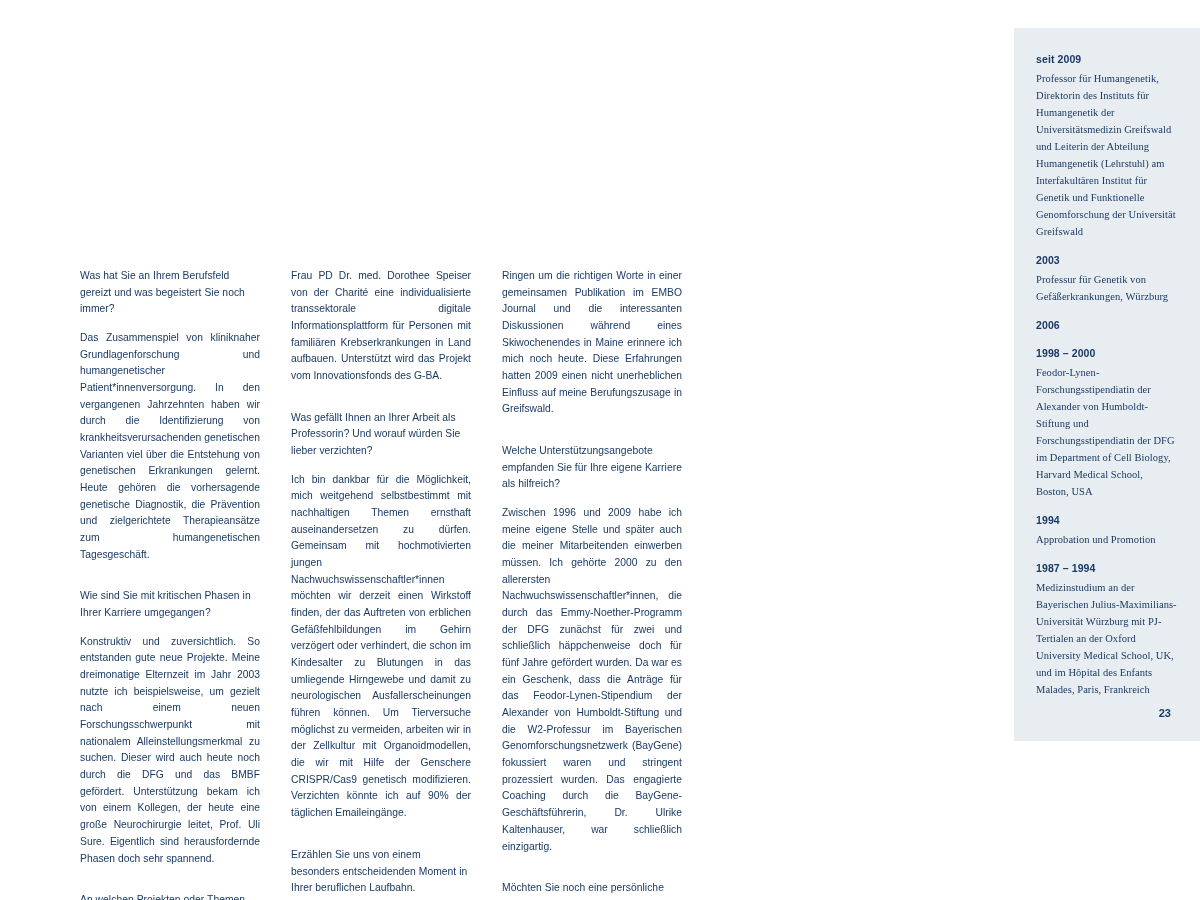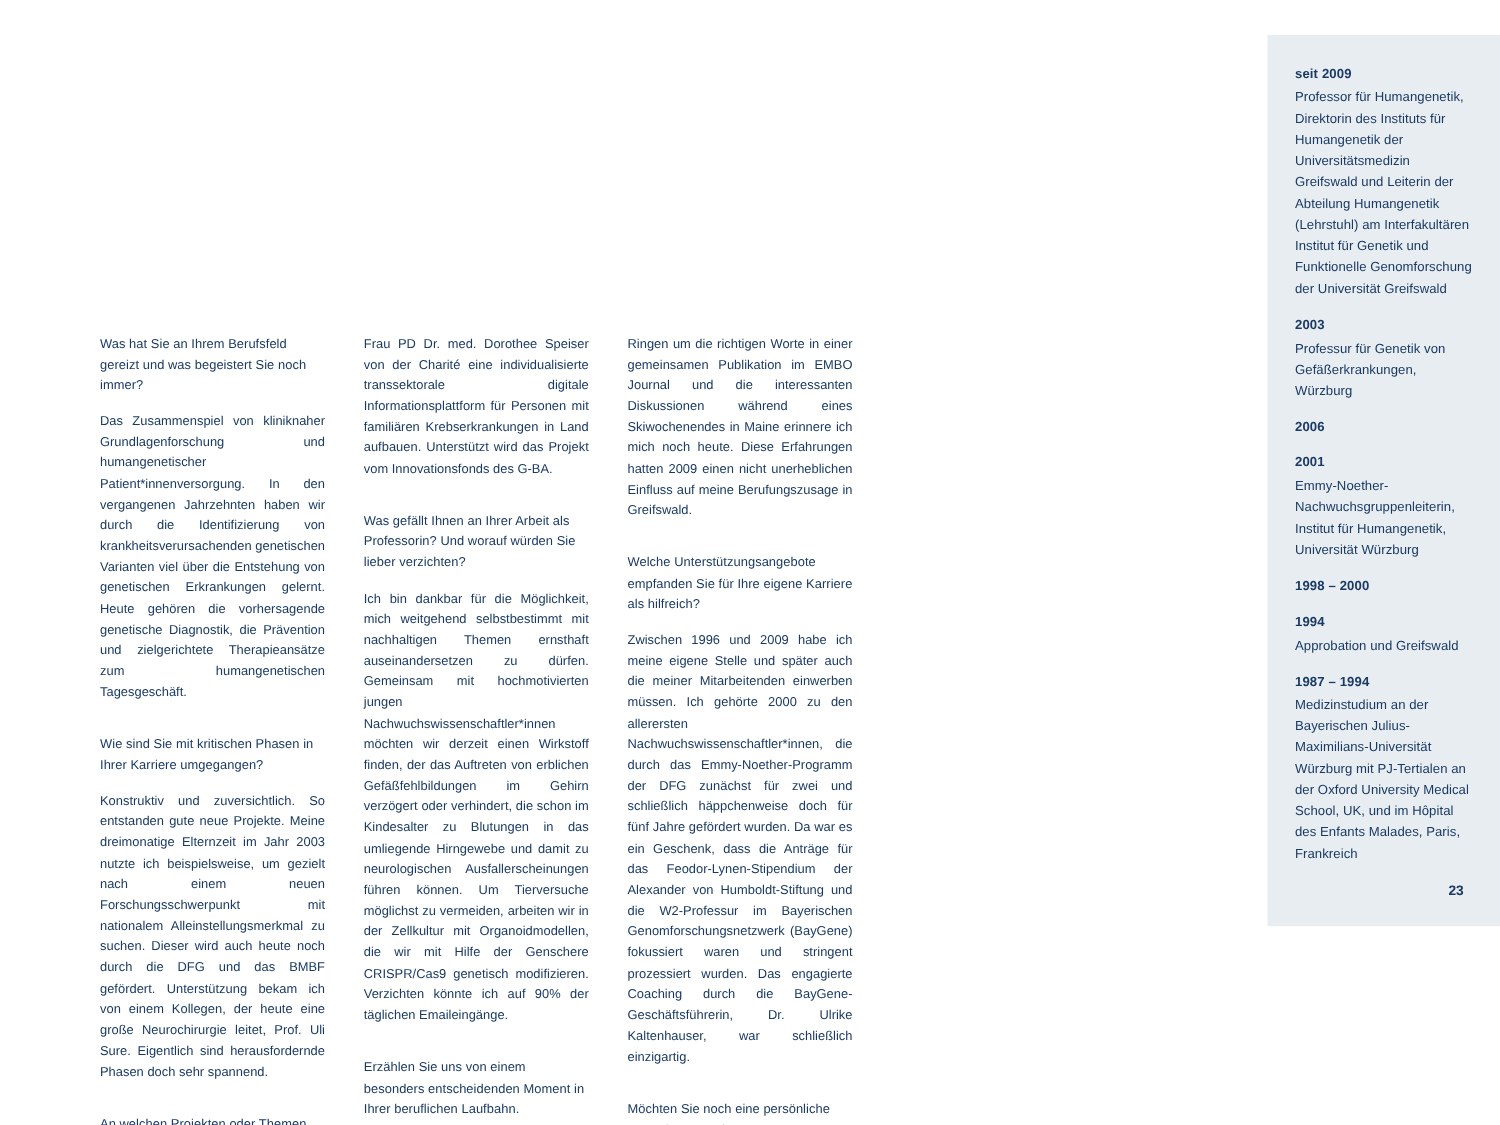--- a/index.html
+++ b/index.html
@@ -40,20 +40,21 @@
     line-height: 1.5;
     color: #1a3a63;
     margin-bottom: 2px;
     letter-spacing: 0.1px;
   }
   .cv-text {
     font-size: 10.5px;
     line-height: 1.62;
     color: #1a3a63;
     letter-spacing: 0.05px;
+    font-family: Liberation Serif, serif;
   }
   .page-number {
     position: absolute;
     right: 29px;
     bottom: 22px;
     font-size: 11px;
     font-weight: bold;
     color: #1a3a63;
   }
   
@@ -135,32 +136,29 @@
       <div class="cv-entry">
         <div class="cv-year">2003</div>
         <div class="cv-text">Professur für Genetik von Gefäßerkrankungen, Würzburg</div>
       </div>
 
       <div class="cv-entry">
         <div class="cv-year">2006</div>
       </div>
 
 
-      <div class="cv-entry">
-        <div class="cv-year">2001</div>
-        <div class="cv-text">Emmy-Noether-Nachwuchsgruppenleiterin, Institut für Humangenetik, Universität Würzburg</div>
-      </div>
 
       <div class="cv-entry">
         <div class="cv-year">1998 – 2000</div>
+        <div class="cv-text">Feodor-Lynen-Forschungsstipendiatin der Alexander von Humboldt-Stiftung und Forschungsstipendiatin der DFG im Department of Cell Biology, Harvard Medical School, Boston, USA</div>
       </div>
 
       <div class="cv-entry">
         <div class="cv-year">1994</div>
-        <div class="cv-text">Approbation und Greifswald</div>
+        <div class="cv-text">Approbation und Promotion</div>
       </div>
 
       <div class="cv-entry">
         <div class="cv-year">1987 – 1994</div>
         <div class="cv-text">Medizinstudium an der Bayerischen Julius-Maximilians-Universität Würzburg mit PJ-Tertialen an der Oxford University Medical School, UK, und im Hôpital des Enfants Malades, Paris, Frankreich</div>
       </div>
 
     </div>
     <div class="page-number">23</div>
   </aside>

